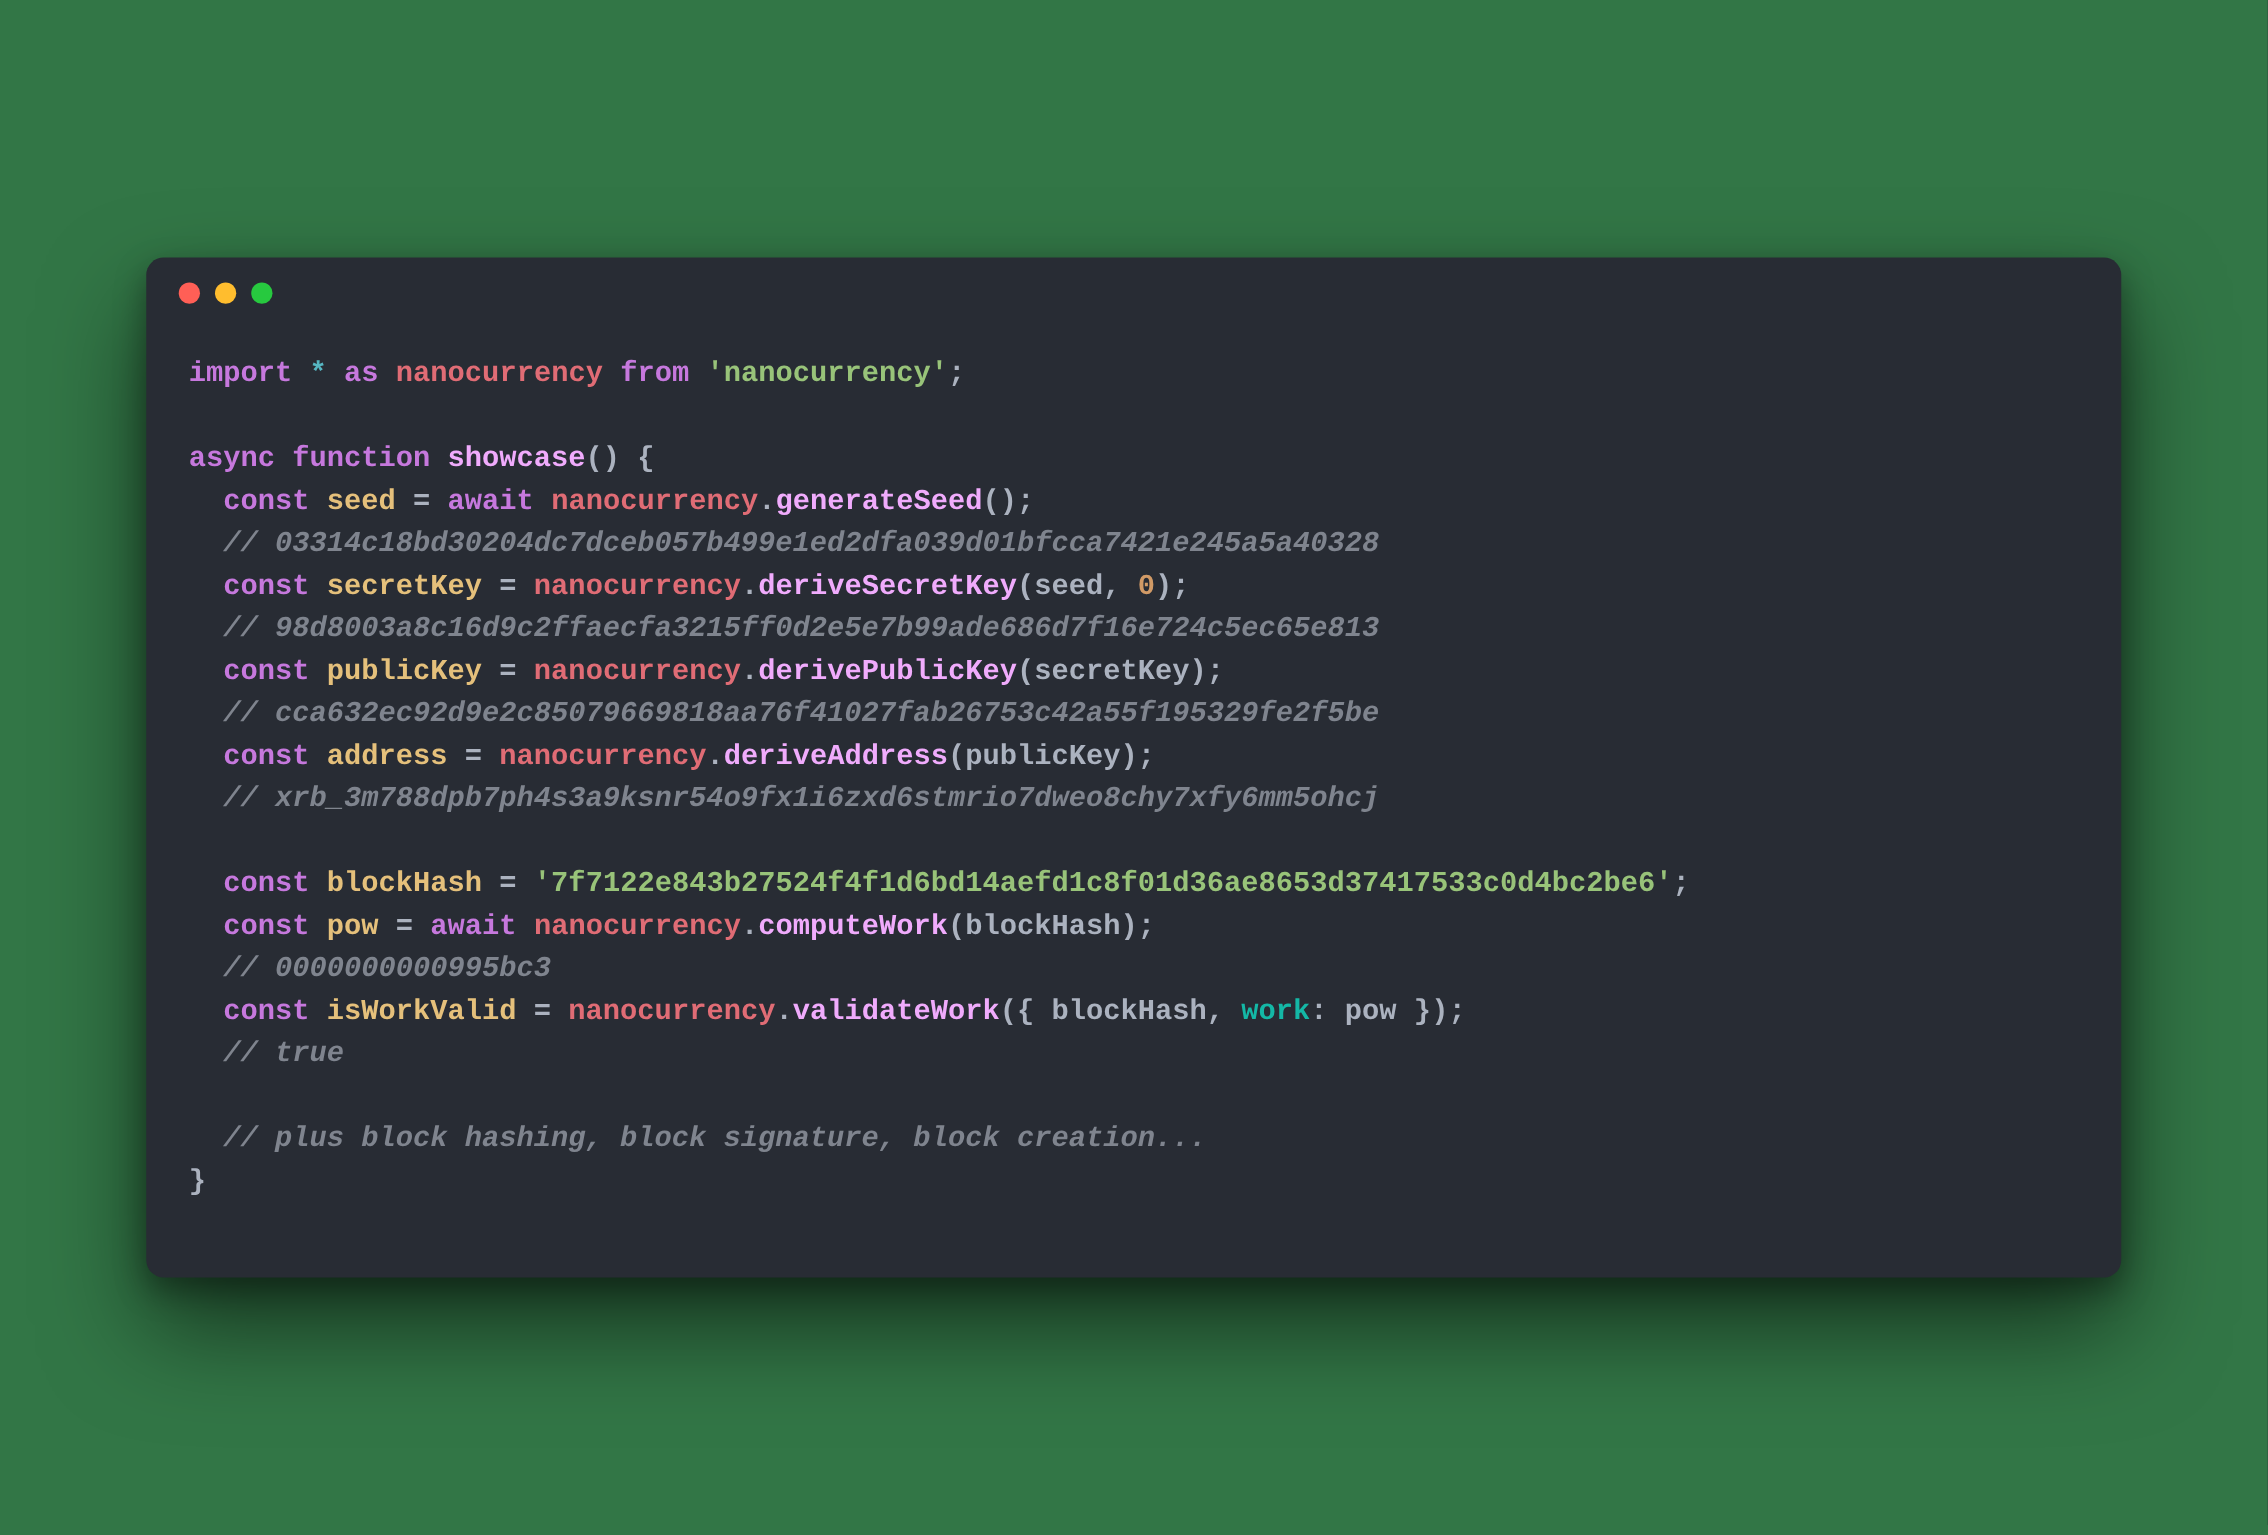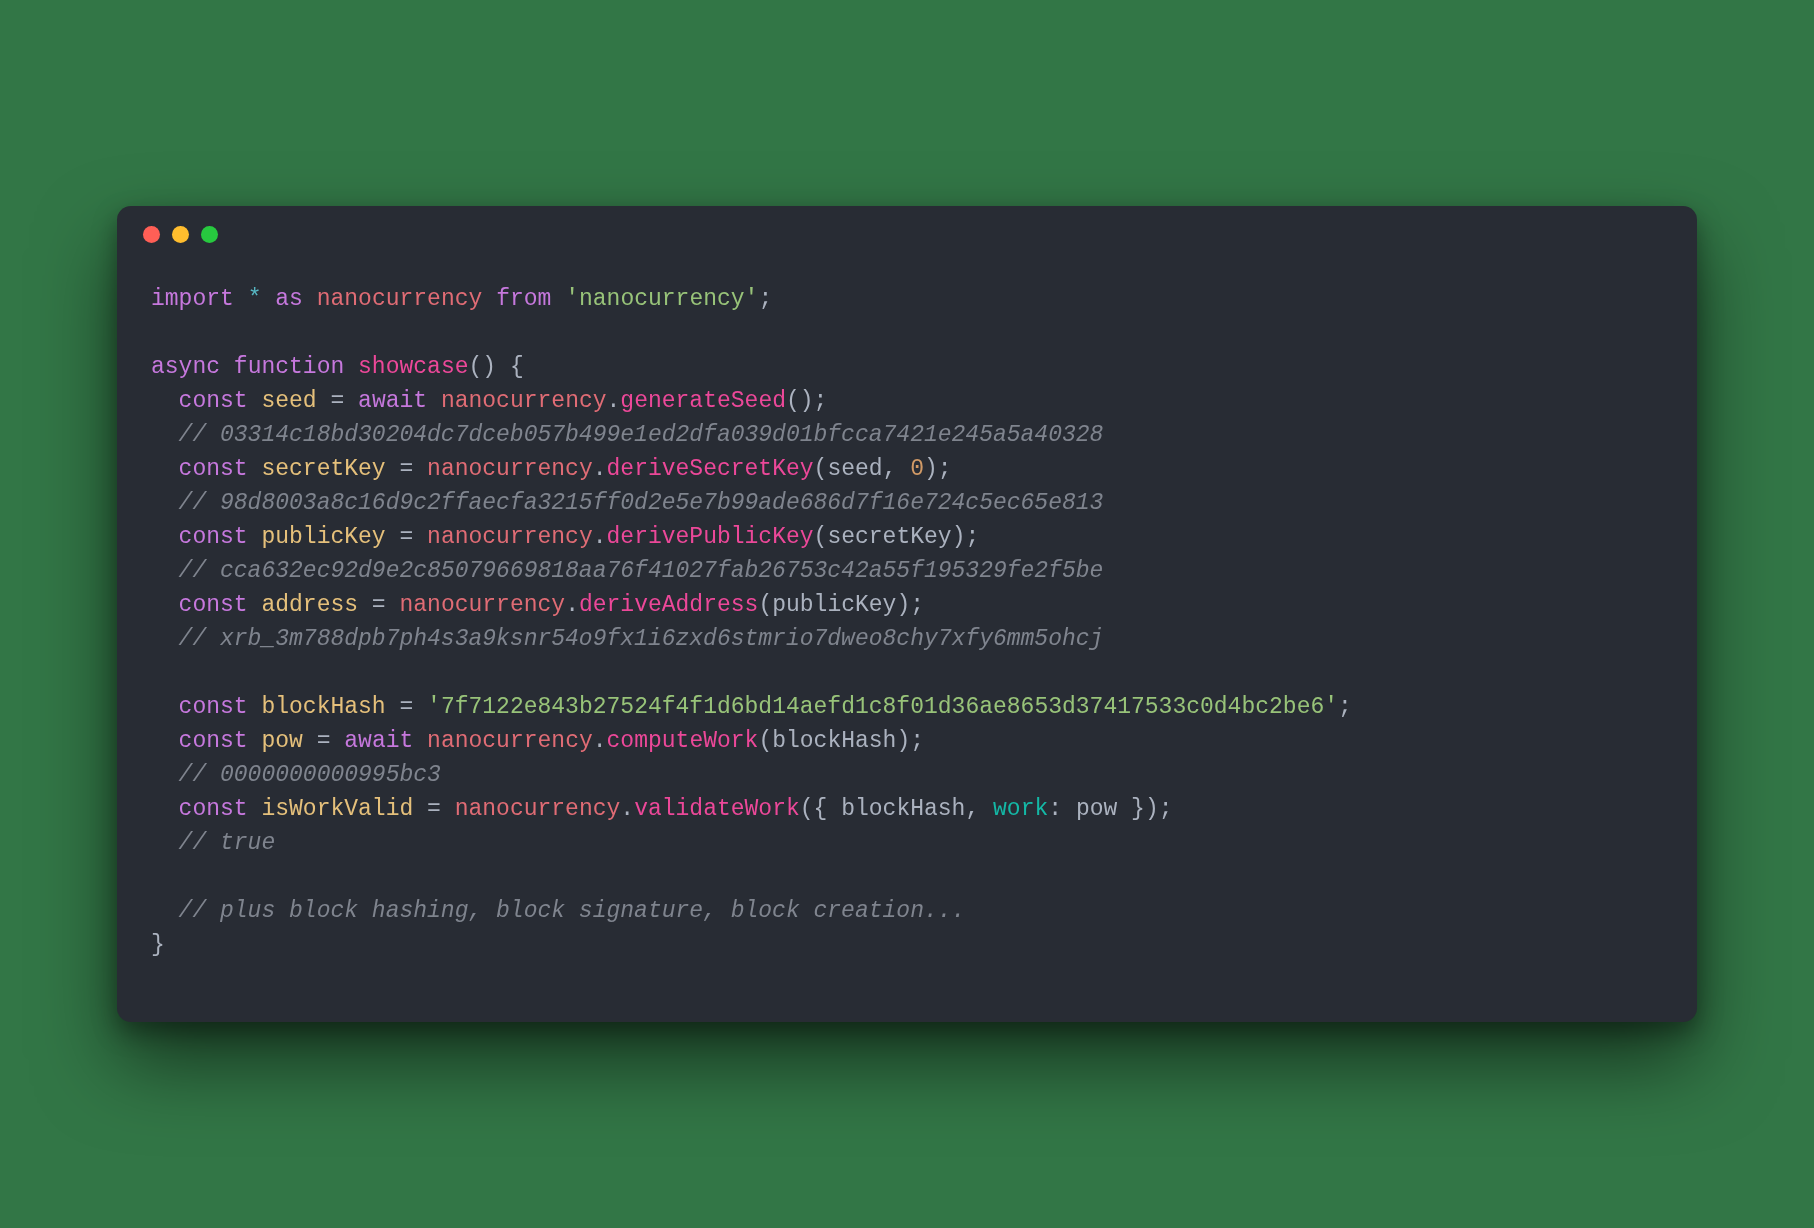--- a/index.html
+++ b/index.html
@@ -16,20 +16,21 @@
     display: flex;
     align-items: center;
     justify-content: center;
   }
   .window {
     width: 1580px;
     background: #282c34;
     border-radius: 14px;
     box-shadow: 0 40px 80px rgba(0,0,0,0.55), 0 10px 25px rgba(0,0,0,0.35);
     overflow: hidden;
+    font-weight: bold;
   }
   .titlebar {
     height: 56px;
     display: flex;
     align-items: center;
     padding-left: 26px;
     gap: 12px;
   }
   .tlight {
     width: 17px;
@@ -44,21 +45,21 @@
     padding: 20px 34px 60px 34px;
     font-size: 23px;
     line-height: 34px;
     color: #abb2bf;
     white-space: pre;
     overflow-x: auto;
   }
 
   .tok-kw    { color: #c678dd; }   
   .tok-mod   { color: #e06c75; }   
-  .tok-fn    { color: #ec4899; }   
+  .tok-fn    { color: #f0abfc; }   
   .tok-var   { color: #e5c07b; }   
   .tok-ident { color: #abb2bf; }   
   .tok-str   { color: #98c379; }   
   .tok-num   { color: #d19a66; }   
   .tok-com   { color: #7f848e; font-style: italic; } 
   .tok-punct { color: #abb2bf; }
   .tok-star  { color: #56b6c2; }   
   .tok-prop  { color: #14b8a6; }   
 </style>
 </head>

